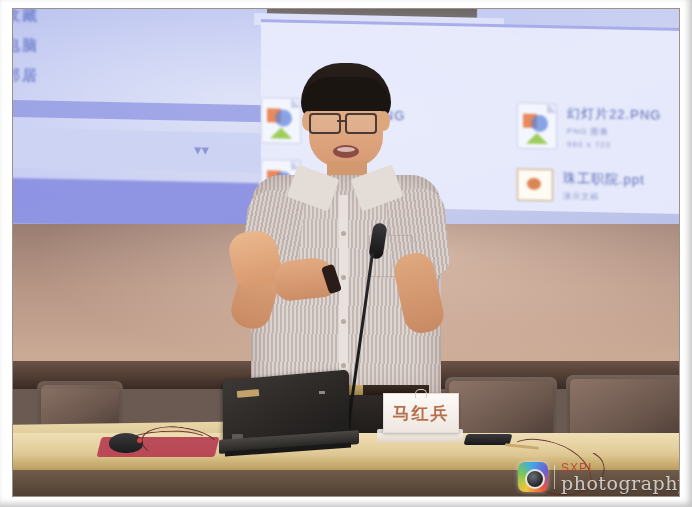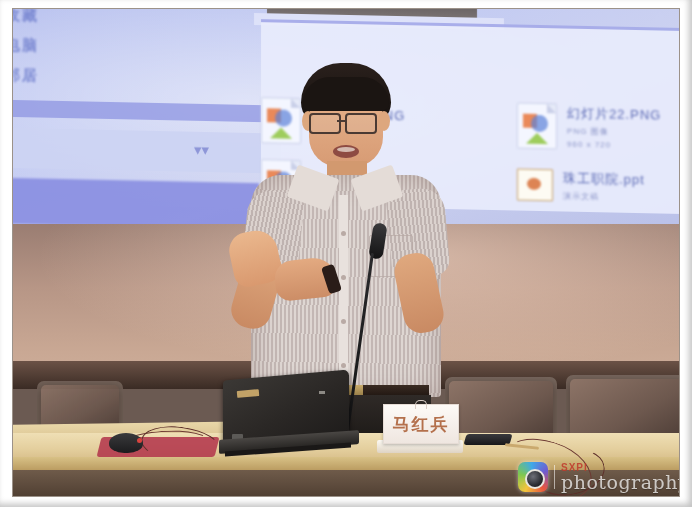--- a/index.html
+++ b/index.html
@@ -205,21 +205,21 @@
     background:linear-gradient(#2f2a27,#181513);}
 
   
   #mic-head{position:absolute;left:358px;top:214px;width:14px;height:36px;
     background:linear-gradient(#3a3a3c,#131314);border-radius:7px;transform:rotate(9deg);}
   #mic-stem{position:absolute;left:358px;top:244px;width:3px;height:206px;
     background:linear-gradient(#2a2a2c,#101011);transform:rotate(8deg);
     transform-origin:top center;border-radius:2px;}
 
   
-  #nameplate{position:absolute;left:364px;top:391px;width:86px;height:58px;}
+  #nameplate{position:absolute;left:364px;top:380px;width:86px;height:58px;}
   #np-card{position:absolute;left:6px;top:4px;width:74px;height:38px;
     background:linear-gradient(#fdfaf7,#efe6e0);border:1px solid #e6dcd5;
     box-shadow:0 1px 3px rgba(0,0,0,.25);
     display:flex;align-items:center;justify-content:center;}
   #np-text{font-size:17px;font-weight:bold;color:#b4704c;letter-spacing:2px;
     font-family:"DejaVu Sans",sans-serif;}
   #np-stand{position:absolute;left:0;top:40px;width:86px;height:13px;
     background:linear-gradient(rgba(255,255,255,.85),rgba(222,214,208,.8));
     border-radius:2px;}
   #np-clip{position:absolute;left:38px;top:0;width:10px;height:8px;
@@ -229,21 +229,21 @@
   #watermark{position:absolute;left:505px;top:448px;width:175px;height:40px;
     display:flex;align-items:center;gap:6px;}
   #wm-logo{position:relative;width:30px;height:30px;border-radius:7px;
     background:conic-gradient(from 210deg,#f2c53d,#7ec850,#3fa9e8,#6f5bd0,#e8553f,#f2c53d);
     box-shadow:0 0 4px rgba(255,255,255,.5);}
   #wm-lens{position:absolute;left:7px;top:7px;width:16px;height:16px;border-radius:50%;
     background:radial-gradient(circle at 38% 35%,#6d6f78,#2b2d33 60%,#121316);
     border:2px solid #e9e6df;}
   #wm-divider{width:1px;height:24px;background:rgba(255,255,255,.55);}
   #wm-col{display:flex;flex-direction:column;justify-content:center;}
-  #wm-brand{font-size:10px;font-weight:bold;color:#c0392b;letter-spacing:1px;
+  #wm-brand{font-size:12px;font-weight:normal;color:#c0392b;letter-spacing:1px;
     opacity:.85;line-height:1;}
   #wm-text{font-size:19px;color:rgba(255,255,255,.72);letter-spacing:.5px;
     line-height:1;text-shadow:0 1px 1px rgba(0,0,0,.25);
     font-family:"DejaVu Serif",serif;}
 </style>
 </head>
 <body>
 
 <div id="photo-frame">
   <div id="photo">

